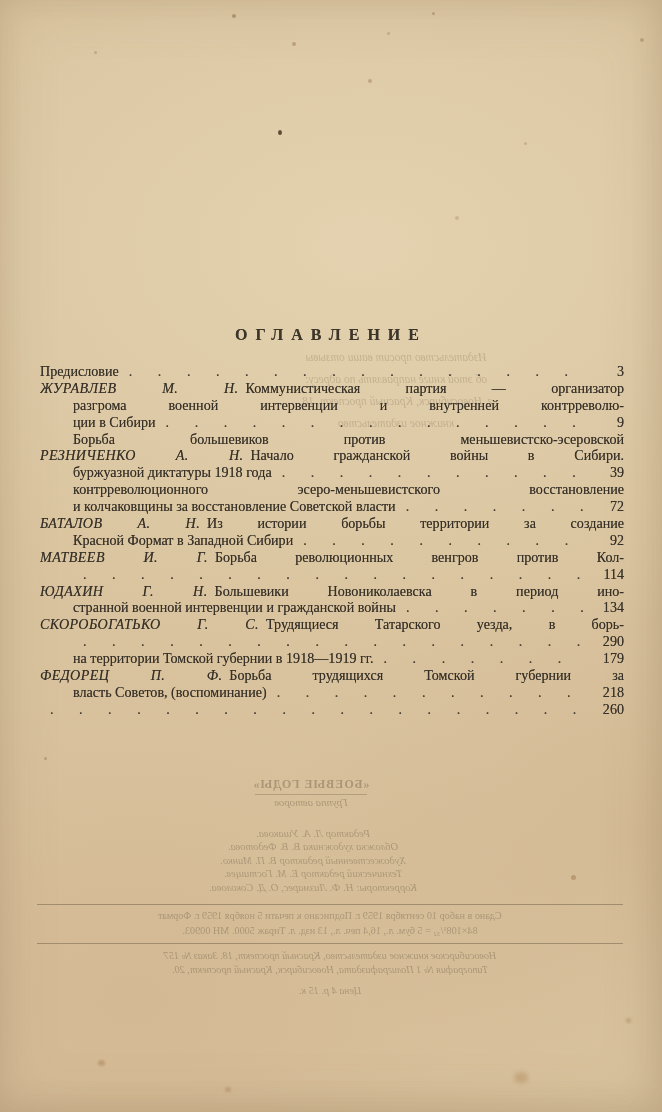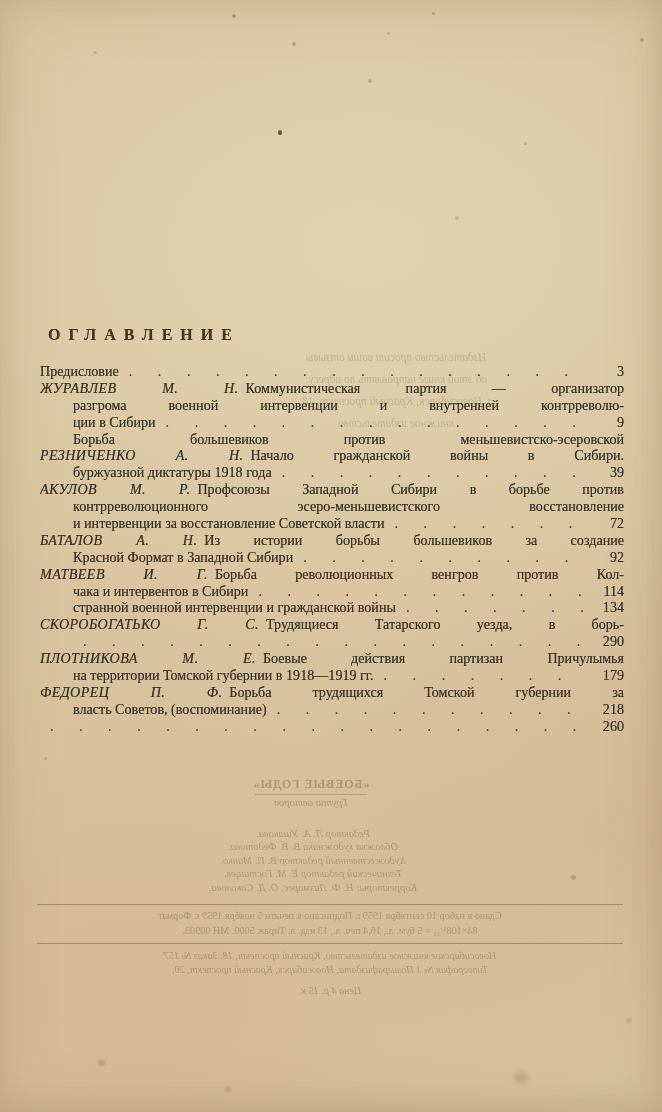--- a/index.html
+++ b/index.html
@@ -13,26 +13,25 @@
       radial-gradient(ellipse 700px 500px at 20% 90%, rgba(196,160,122,.28), rgba(196,160,122,0) 70%),
       radial-gradient(ellipse 500px 400px at 95% 75%, rgba(189,156,116,.22), rgba(189,156,116,0) 70%),
       #d9c39e;
     box-shadow:inset 0 0 60px rgba(126,100,64,.18), inset -4px -6px 28px rgba(120,94,60,.14);
     color:#38322a;
   }
 
   
   .toc-title{
     position:absolute;top:326px;left:0;right:0;
-    text-align:left;
+    text-align:center;
     font-size:16px;font-weight:bold;
     letter-spacing:8px;
     color:#3c352a;
     text-shadow:0 0 .4px rgba(60,53,42,.6);
-    padding-left:48px;
   }
   .toc{
     position:absolute;top:363px;left:40px;width:584px;
     font-size:14.1px;
     color:#363027;
     text-shadow:0 0 .4px rgba(54,48,39,.65);
   }
   .row{height:16.9px;line-height:16.9px;white-space:nowrap;}
   .row.just{white-space:normal;text-align:justify;text-align-last:justify;overflow:hidden;}
   .row.flex{display:flex;align-items:baseline;}
@@ -166,55 +165,53 @@
     </div>
 
     <div class="row just cont"><span>Борьба большевиков против меньшевистско-эсеровской</span></div>
     <div class="row just"><i class="au">РЕЗНИЧЕНКО А. Н.</i><span>Начало гражданской войны в Сибири.</span></div>
     <div class="row flex cont">
       <span class="txt">буржуазной диктатуры 1918 года</span>
       <span class="dots">. . . . . . . . . . . . . . . . . . . . . . . .</span>
       <span class="pg">39</span>
     </div>
 
-    <div class="row just"><i class="au">АКУЛОВ М. Р.</i><span>Профсоюзы Западной Сибири в борьбе против</span></div>
     <div class="row just cont"><span>контрреволюционного эсеро-меньшевистского восстановление</span></div>
     <div class="row flex cont">
-      <span class="txt">и интервенции за восстановление Советской власти</span>
+      <span class="txt">и колчаковщины за восстановление Советской власти</span>
       <span class="dots">. . . . . . . . . . . . . . . . . . . . . . . .</span>
       <span class="pg">72</span>
     </div>
 
-    <div class="row just"><i class="au">БАТАЛОВ А. Н.</i><span>Из истории борьбы большевиков за создание</span></div>
+    <div class="row just"><i class="au">БАТАЛОВ А. Н.</i><span>Из истории борьбы территории за создание</span></div>
     <div class="row flex cont">
       <span class="txt">Красной Формат в Западной Сибири</span>
       <span class="dots">. . . . . . . . . . . . . . . . . . . . . . . .</span>
       <span class="pg">92</span>
     </div>
 
     <div class="row just"><i class="au">МАТВЕЕВ И. Г.</i><span>Борьба революционных венгров против Кол-</span></div>
     <div class="row flex cont">
-      <span class="txt">чака и интервентов в Сибири</span>
       <span class="dots">. . . . . . . . . . . . . . . . . . . . . . . .</span>
       <span class="pg">114</span>
     </div>
 
+    <div class="row just"><i class="au">ЮДАХИН Г. Н.</i><span>Большевики Новониколаевска в период ино-</span></div>
     <div class="row flex cont">
       <span class="txt">странной военной интервенции и гражданской войны</span>
       <span class="dots">. . . . . . . . . . . . . . . . . . . . . . . .</span>
       <span class="pg">134</span>
     </div>
 
     <div class="row just"><i class="au">СКОРОБОГАТЬКО Г. С.</i><span>Трудящиеся Татарского уезда, в борь-</span></div>
     <div class="row flex cont">
       <span class="dots">. . . . . . . . . . . . . . . . . . . . . . . .</span>
       <span class="pg">290</span>
     </div>
 
-    <div class="row just"><i class="au">ПЛОТНИКОВА М. Е.</i><span>Боевые действия партизан Причулымья</span></div>
     <div class="row flex cont">
       <span class="txt">на территории Томской губернии в 1918—1919 гг.</span>
       <span class="dots">. . . . . . . . . . . . . . . . . . . . . . . .</span>
       <span class="pg">179</span>
     </div>
 
     <div class="row just"><i class="au">ФЕДОРЕЦ П. Ф.</i><span>Борьба трудящихся Томской губернии за</span></div>
     <div class="row flex cont">
       <span class="txt">власть Советов, (воспоминание)</span>
       <span class="dots">. . . . . . . . . . . . . . . . . . . . . . . .</span>

